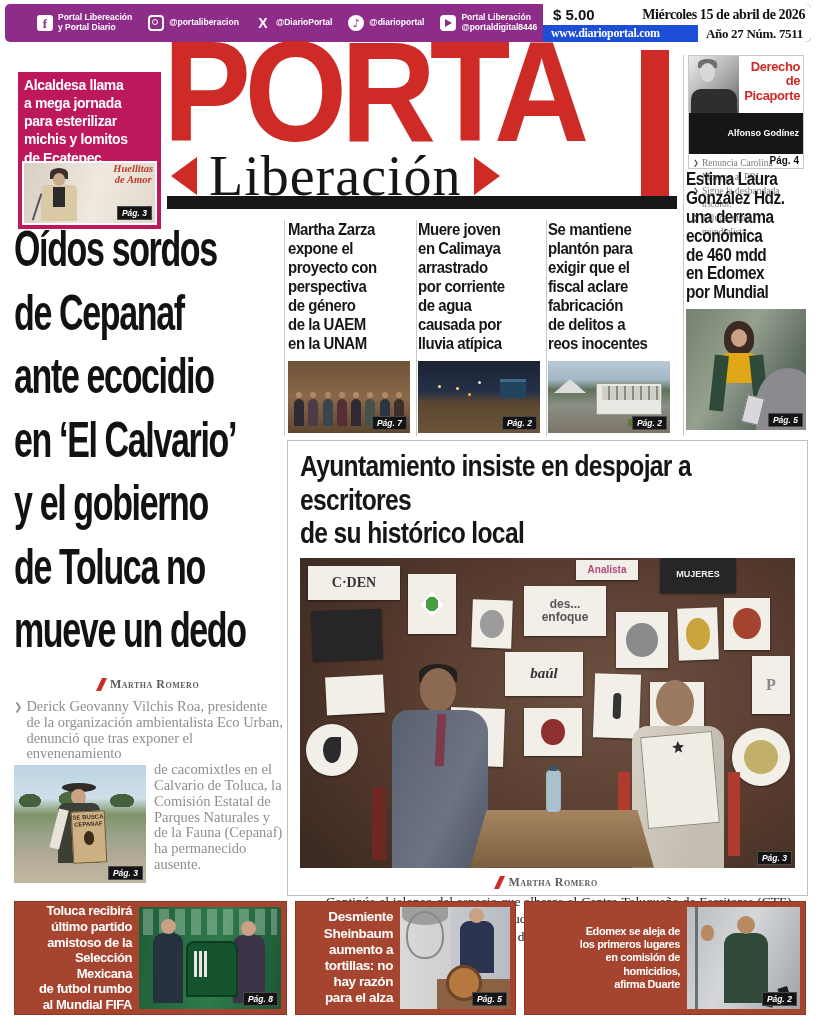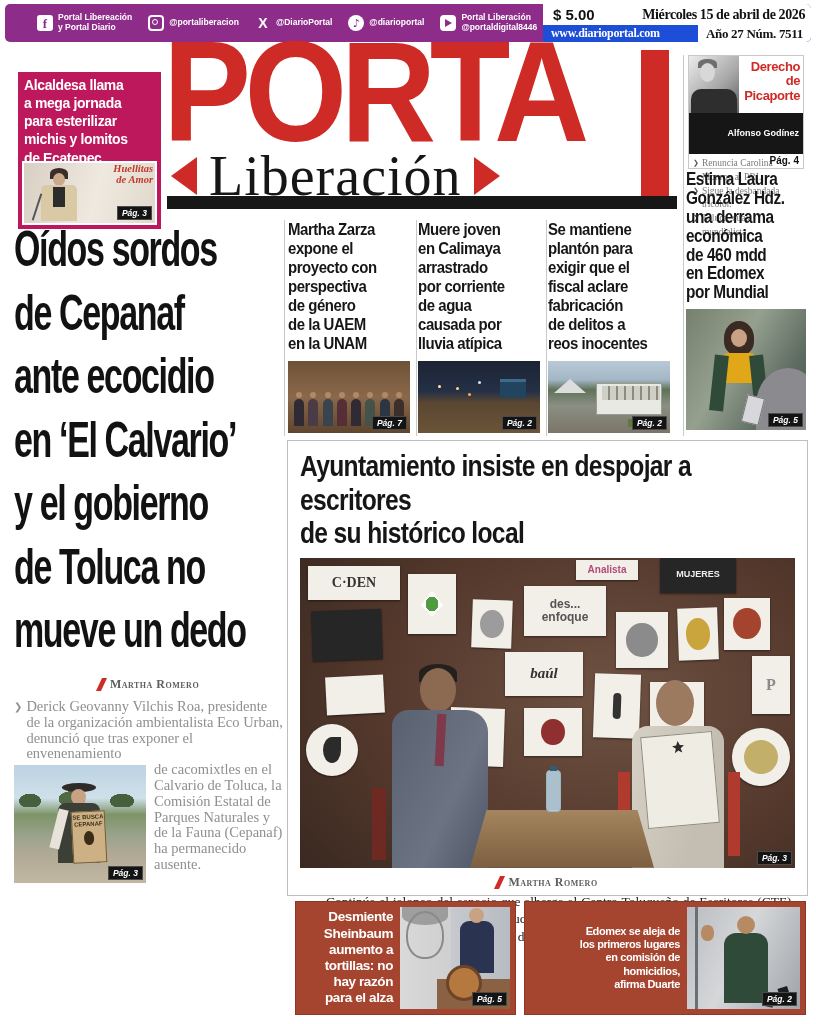--- a/index.html
+++ b/index.html
@@ -56,21 +56,21 @@
   .cx68{width:147%;transform:scaleX(.68);transform-origin:0 0;}
   .cx82{width:122%;transform:scaleX(.82);transform-origin:0 0;}
   .cx88{width:113.6%;transform:scaleX(.88);transform-origin:0 0;}
   .cx90{width:111%;transform:scaleX(.9);transform-origin:0 0;}
 
   
   .alcaldesa{position:absolute;left:18px;top:57px;width:143px;height:157px;background:#be185d;padding:4px 6px;box-sizing:border-box;margin-top:15px;}
   .alc-title{color:#fff;font:700 15.5px/1.17 "Liberation Sans",sans-serif;letter-spacing:-.4px;}
   .alc-photo{position:absolute;left:4px;right:4px;bottom:4px;height:60px;border:2px solid #fff;
              background:linear-gradient(105deg,#d8cfc4,#efe9e0 55%,#e0d8ca);}
-  .huellitas{position:absolute;right:2px;top:1px;color:#c0392b;font:italic 700 10.5px/1 "Liberation Serif",serif;text-align:right;}
+  .huellitas{position:absolute;right:2px;top:1px;color:#c0392b;font:italic 700 10.5px/1 "Liberation Serif",serif;text-align:center;}
   .alc-hair{position:absolute;left:26px;top:5px;width:18px;height:11px;border-radius:50% 50% 0 0;background:#3a2e28;}
   .alc-face{position:absolute;left:29px;top:10px;width:12px;height:13px;border-radius:50%;background:#caa98c;}
   .alc-body{position:absolute;left:17px;top:22px;width:36px;height:36px;border-radius:5px 5px 0 0;background:#d9c9a4;}
   .alc-shirt{position:absolute;left:29px;top:24px;width:12px;height:20px;background:#2c2c2c;}
   .alc-mic{position:absolute;left:12px;top:30px;width:2px;height:28px;background:#555;transform:rotate(18deg);}
 
   
   .picaporte{position:absolute;left:688px;top:55px;width:116px;height:114px;background:#fff;border:1px solid #c9c9c9;box-sizing:border-box;}
   .pic-head{display:flex;height:57px;}
   .pic-photo{width:50px;height:57px;flex:none;position:relative;overflow:hidden;
@@ -474,20 +474,35 @@
       <div class="cbottle"></div>
       <div class="badge">Pág. 3</div>
     </div>
     <div class="byline center-byline">
       <span class="slash"></span>
       <span class="byname">Martha Romero</span>
     </div>
     <div class="center-caption">Continúa el jaloneo del espacio que alberga al Centro Toluqueño de Escritores (CTE), tras una reunión entre el alcalde de Toluca y los miembros de la asociación artística donde no se llegó a nada, más que a otro lapso de “análisis” sobre el destino del recinto.</div>
   </div>
 
+  <div class="bstory" style="left:14px;width:273px;">
+    <div class="btext pre" style="width:112px;font-size:13px;">Toluca recibirá
+último partido
+amistoso de la
+Selección Mexicana
+de futbol rumbo
+al Mundial FIFA</div>
+    <div class="bphoto photo ph-toluca">
+      <div class="tol-txt"></div>
+      <div class="tol-m1"></div>
+      <div class="tol-m2"></div>
+      <div class="tol-jersey"></div>
+      <div class="badge">Pág. 8</div>
+    </div>
+  </div>
 
   <div class="bstory" style="left:295px;width:221px;">
     <div class="btext pre" style="width:92px;font-size:13.5px;">Desmiente
 Sheinbaum
 aumento a
 tortillas: no
 hay razón
 para el alza</div>
     <div class="bphoto photo ph-shein">
       <div class="sh-hairm"></div>

